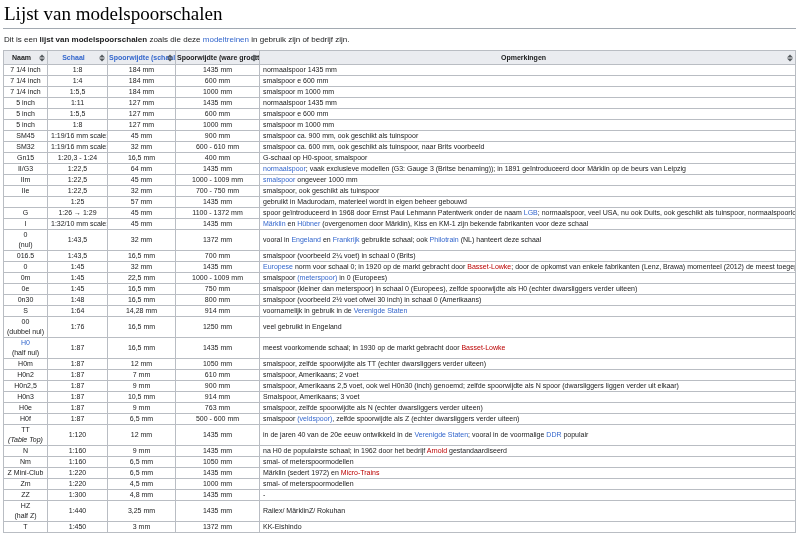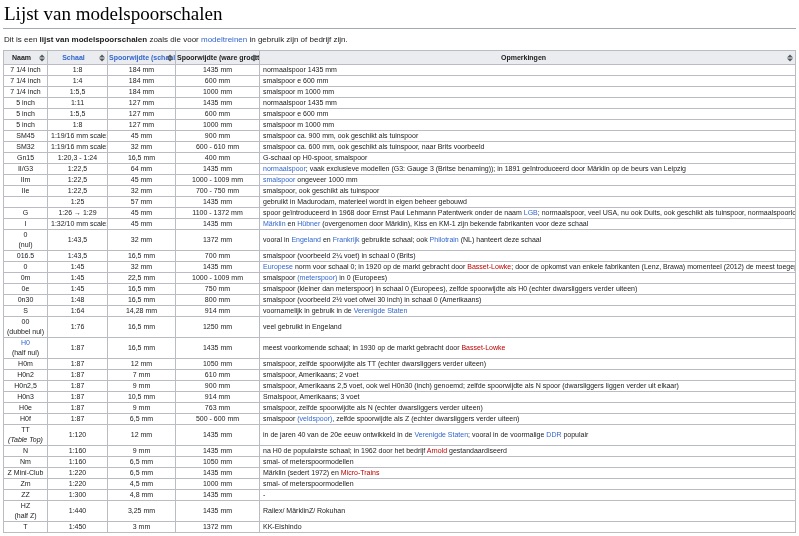--- a/index.html
+++ b/index.html
@@ -25,21 +25,21 @@
   .sort-icon .tri-up{width:0;height:0;border-left:3px solid transparent;
              border-right:3px solid transparent;border-bottom:3px solid #54595d;}
   .sort-icon .tri-down{width:0;height:0;border-left:3px solid transparent;
              border-right:3px solid transparent;border-top:3px solid #54595d;}
 </style>
 </head>
 <body>
 
 <div class="content">
   <h1>Lijst van modelspoorschalen</h1>
-  <div class="intro" id="intro"><span>Dit is een </span><span class="s-b">lijst van modelspoorschalen</span><span> zoals die voor </span><span class="s-lk">modeltreinen</span><span> in gebruik zijn of bedrijf zijn.</span></div>
+  <div class="intro" id="intro"><span>Dit is een </span><span class="s-b">lijst van modelspoorschalen</span><span> zoals die deze </span><span class="s-lk">modeltreinen</span><span> in gebruik zijn of bedrijf zijn.</span></div>
 
   <table id="scales-table">
     <colgroup>
       <col style="width:44px">
         <col style="width:60px">
         <col style="width:68px">
         <col style="width:84px">
         <col>
     </colgroup>
     <thead id="thead">

